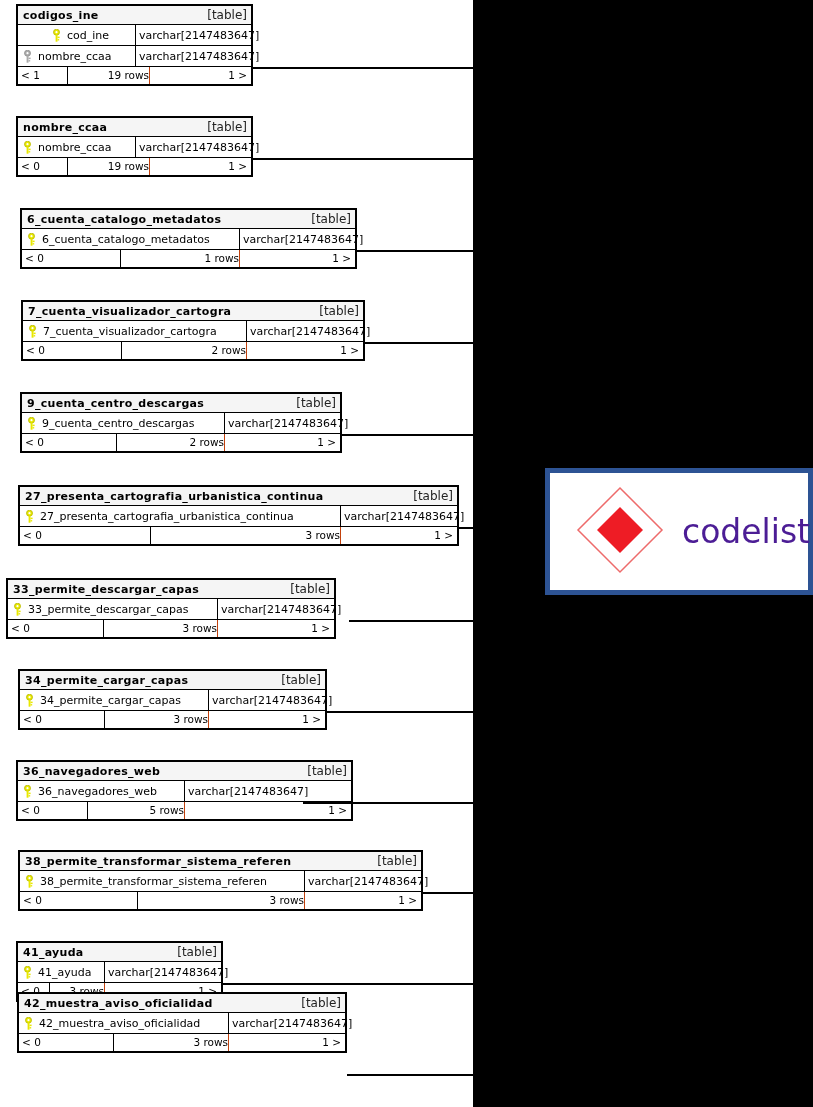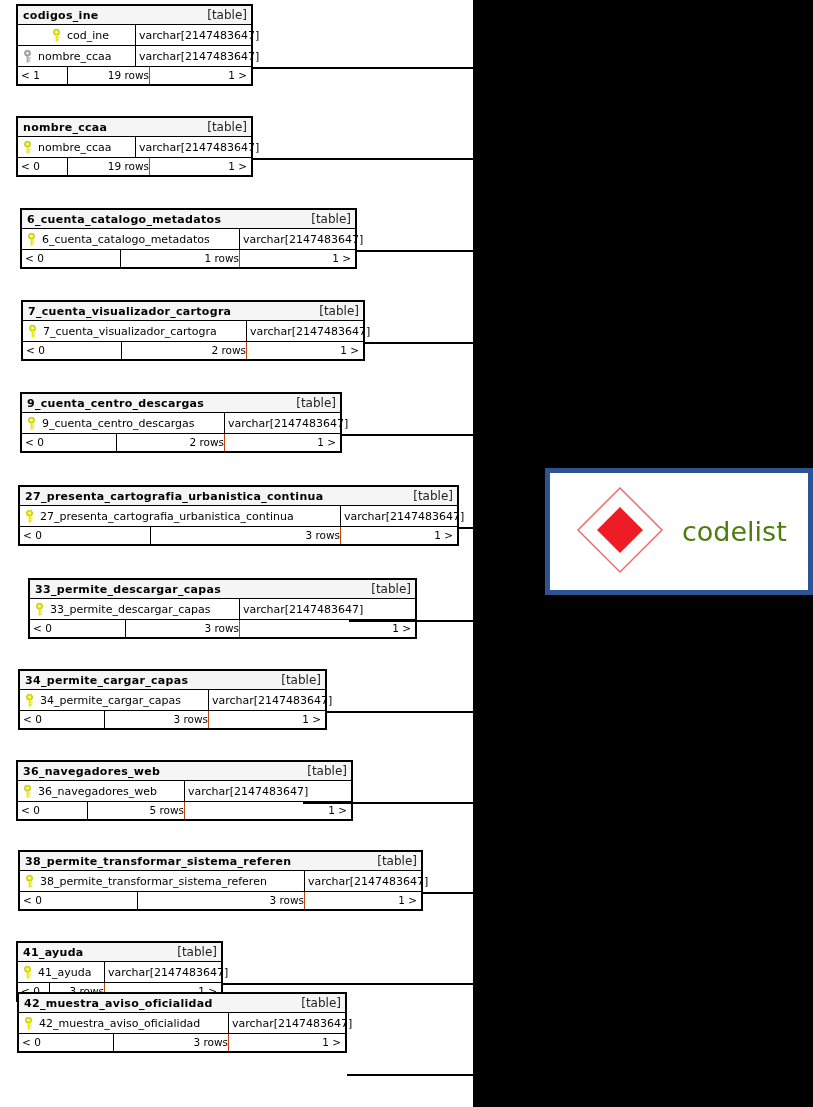--- a/index.html
+++ b/index.html
@@ -150,22 +150,22 @@
     border: 5px solid #2d5394;
     display: flex;
     align-items: center;
   }
   .legend-icon {
     flex: 0 0 auto;
     margin-left: 22px;
     margin-right: 14px;
   }
   .legend-label {
-    font-size: 27px;
-    color: #4d7c0f;
+    font-size: 33px;
+    color: #4c1d95;
     font-family: "DejaVu Sans", "Liberation Sans", sans-serif;
     white-space: nowrap;
   }
 </style>
 </head>
 <body>
 
 <div id="canvas">
 
   <div id="paper"></div>
@@ -327,21 +327,21 @@
           </div>
           <div class="fld-type">varchar[2147483647]</div>
         </div>
         <div class="ent-footer">
           <div class="foot-prev" style="flex: 0 0 131px;">&lt; 0</div>
           <div class="foot-rows" style="flex: 0 0 190px;">3 rows</div>
           <div class="foot-next">1 &gt;</div>
         </div>
       </div>
       <div class="connector" style="left: 459px; top: 527px; width: 14px;"></div>
-      <div class="entity" style="left: 28px; top: 578px; width: 389px; text-align: right;">
+      <div class="entity" style="left: 6px; top: 578px; width: 330px; text-align: right;">
         <div class="ent-title">
           <span class="ent-title-name">33_permite_descargar_capas</span>
           <span class="ent-title-tag">[table]</span>
         </div>
         <div class="ent-field">
           <div class="fld-name" style="width: 210px; flex: 0 0 210px;">
             <span class="key-icon"><svg width="11" height="13" viewBox="0 0 11 13" aria-hidden="true">
                 <circle cx="5.5" cy="3.2" r="3" fill="#e8e800" stroke="#b8b800" stroke-width="0.8"></circle>
                 <circle cx="5.5" cy="3.2" r="1.1" fill="#ffffff"></circle>
                 <rect x="4.6" y="5.6" width="1.9" height="7.1" fill="#e8e800"></rect>

